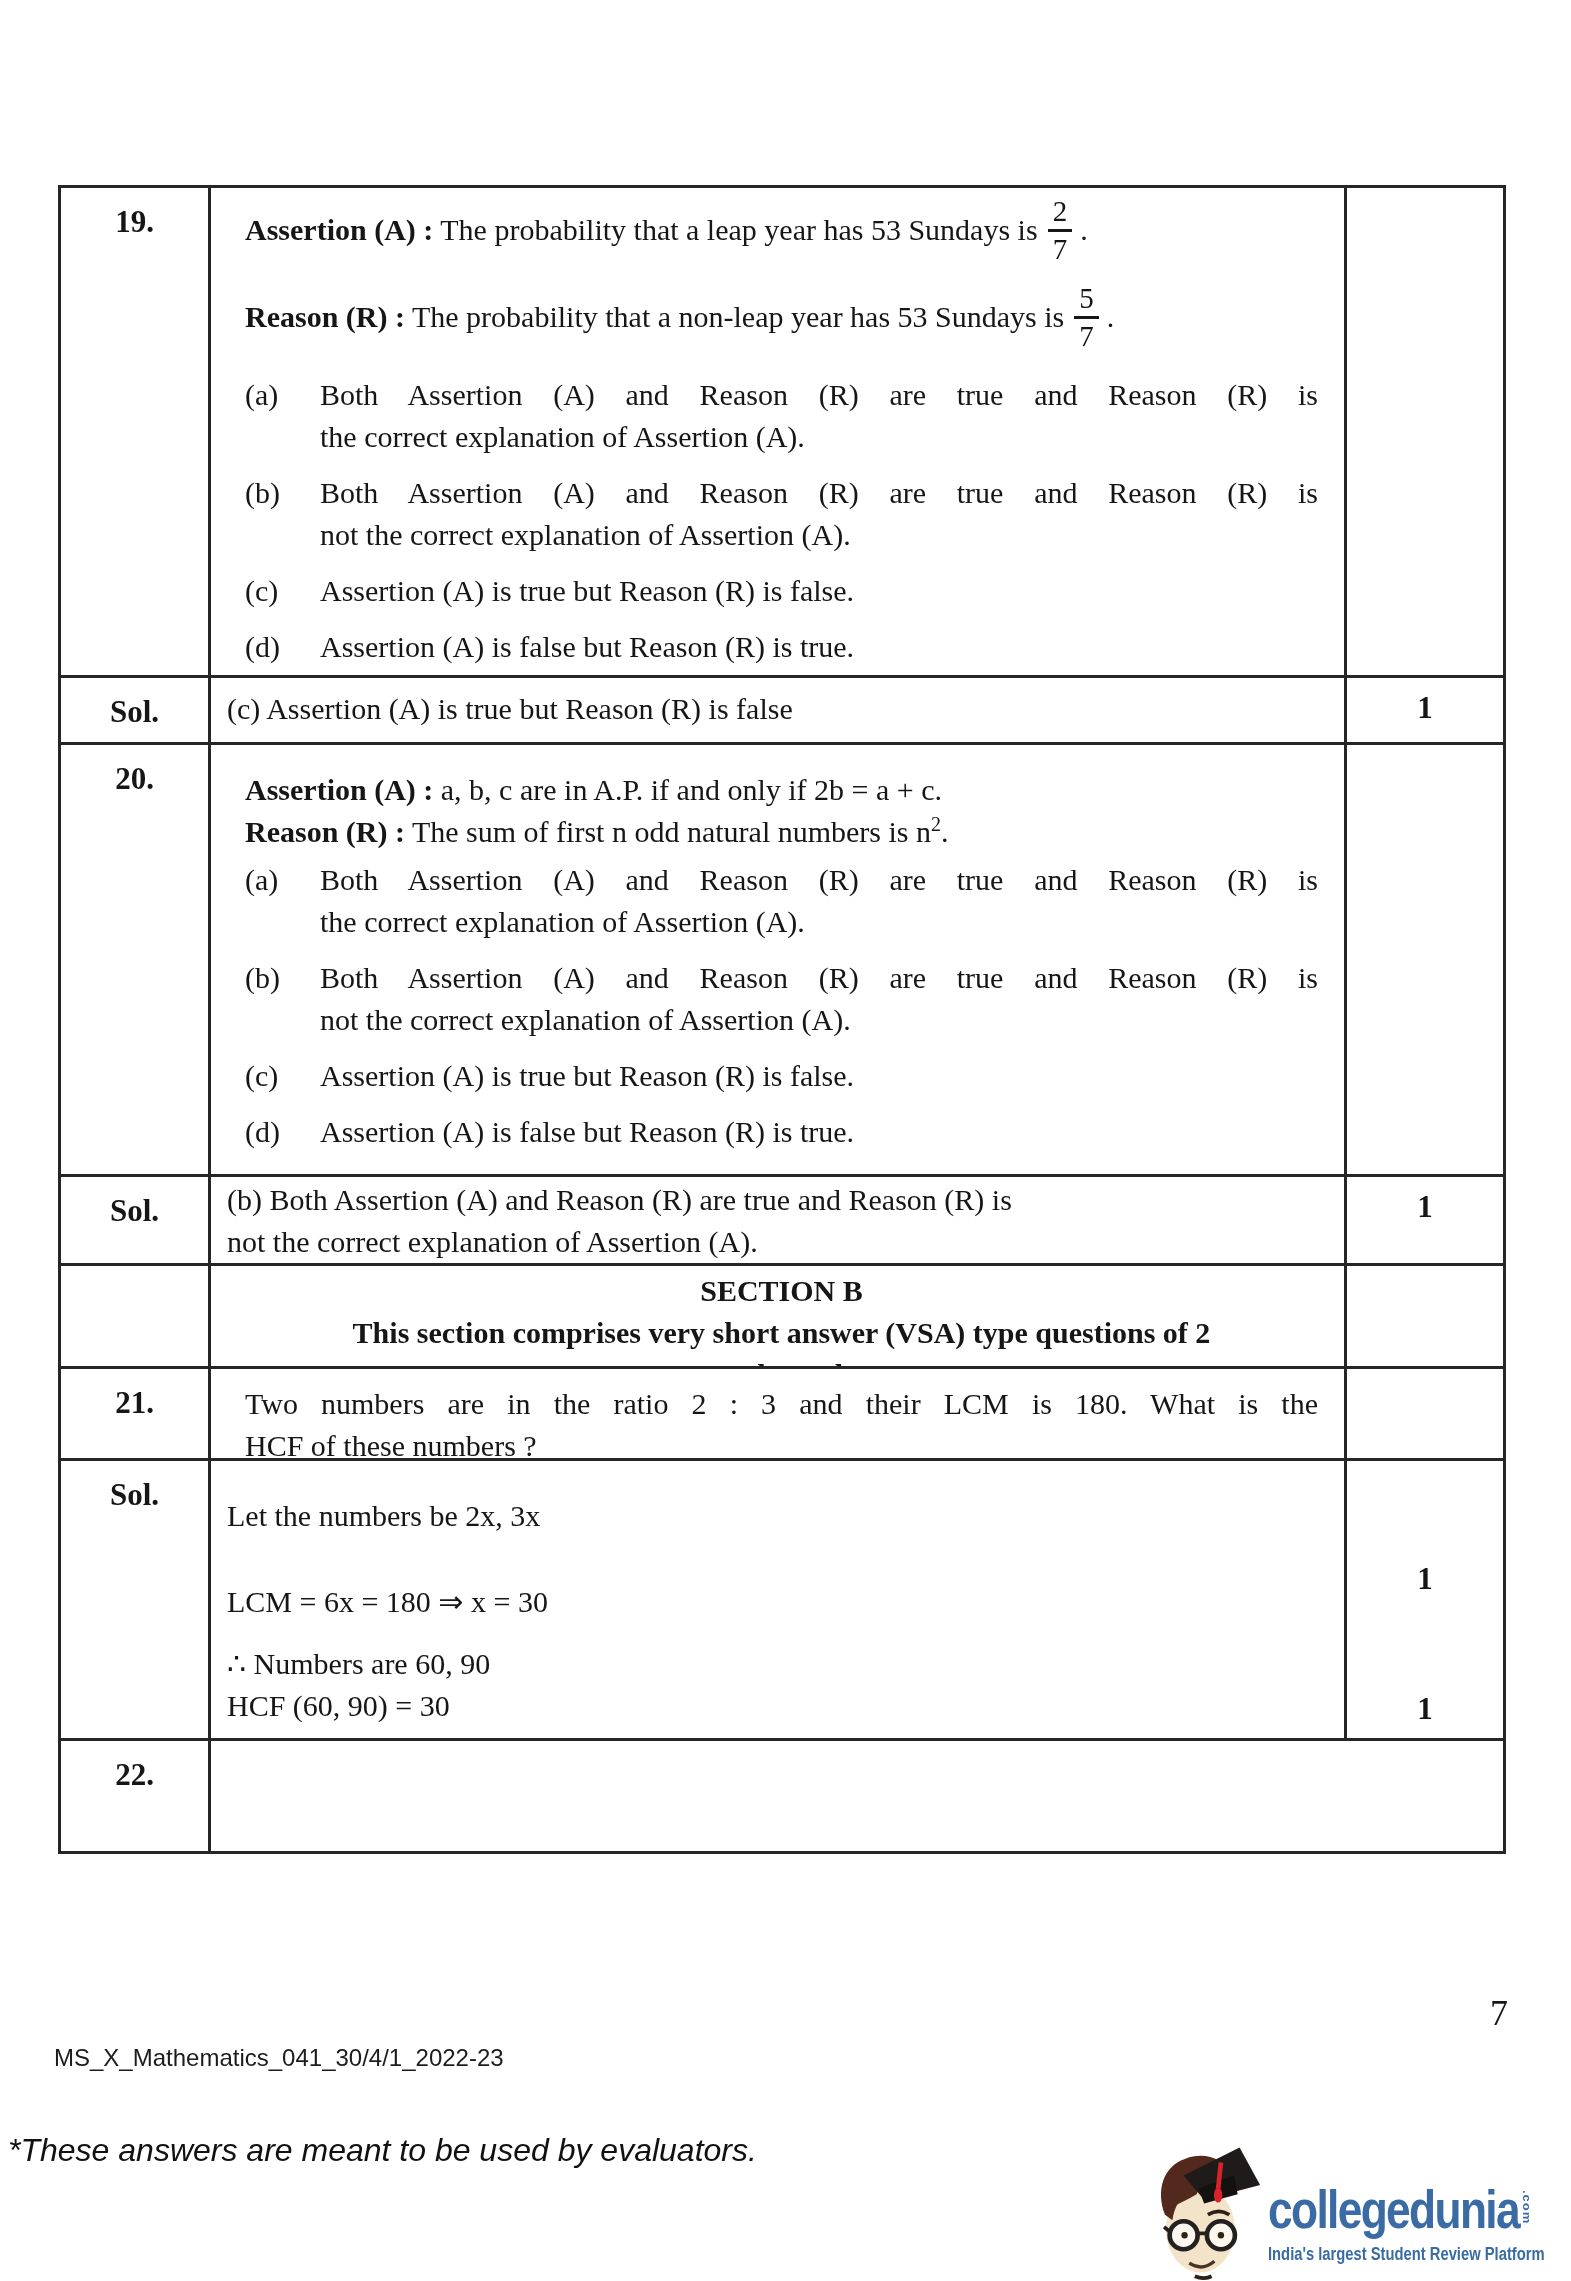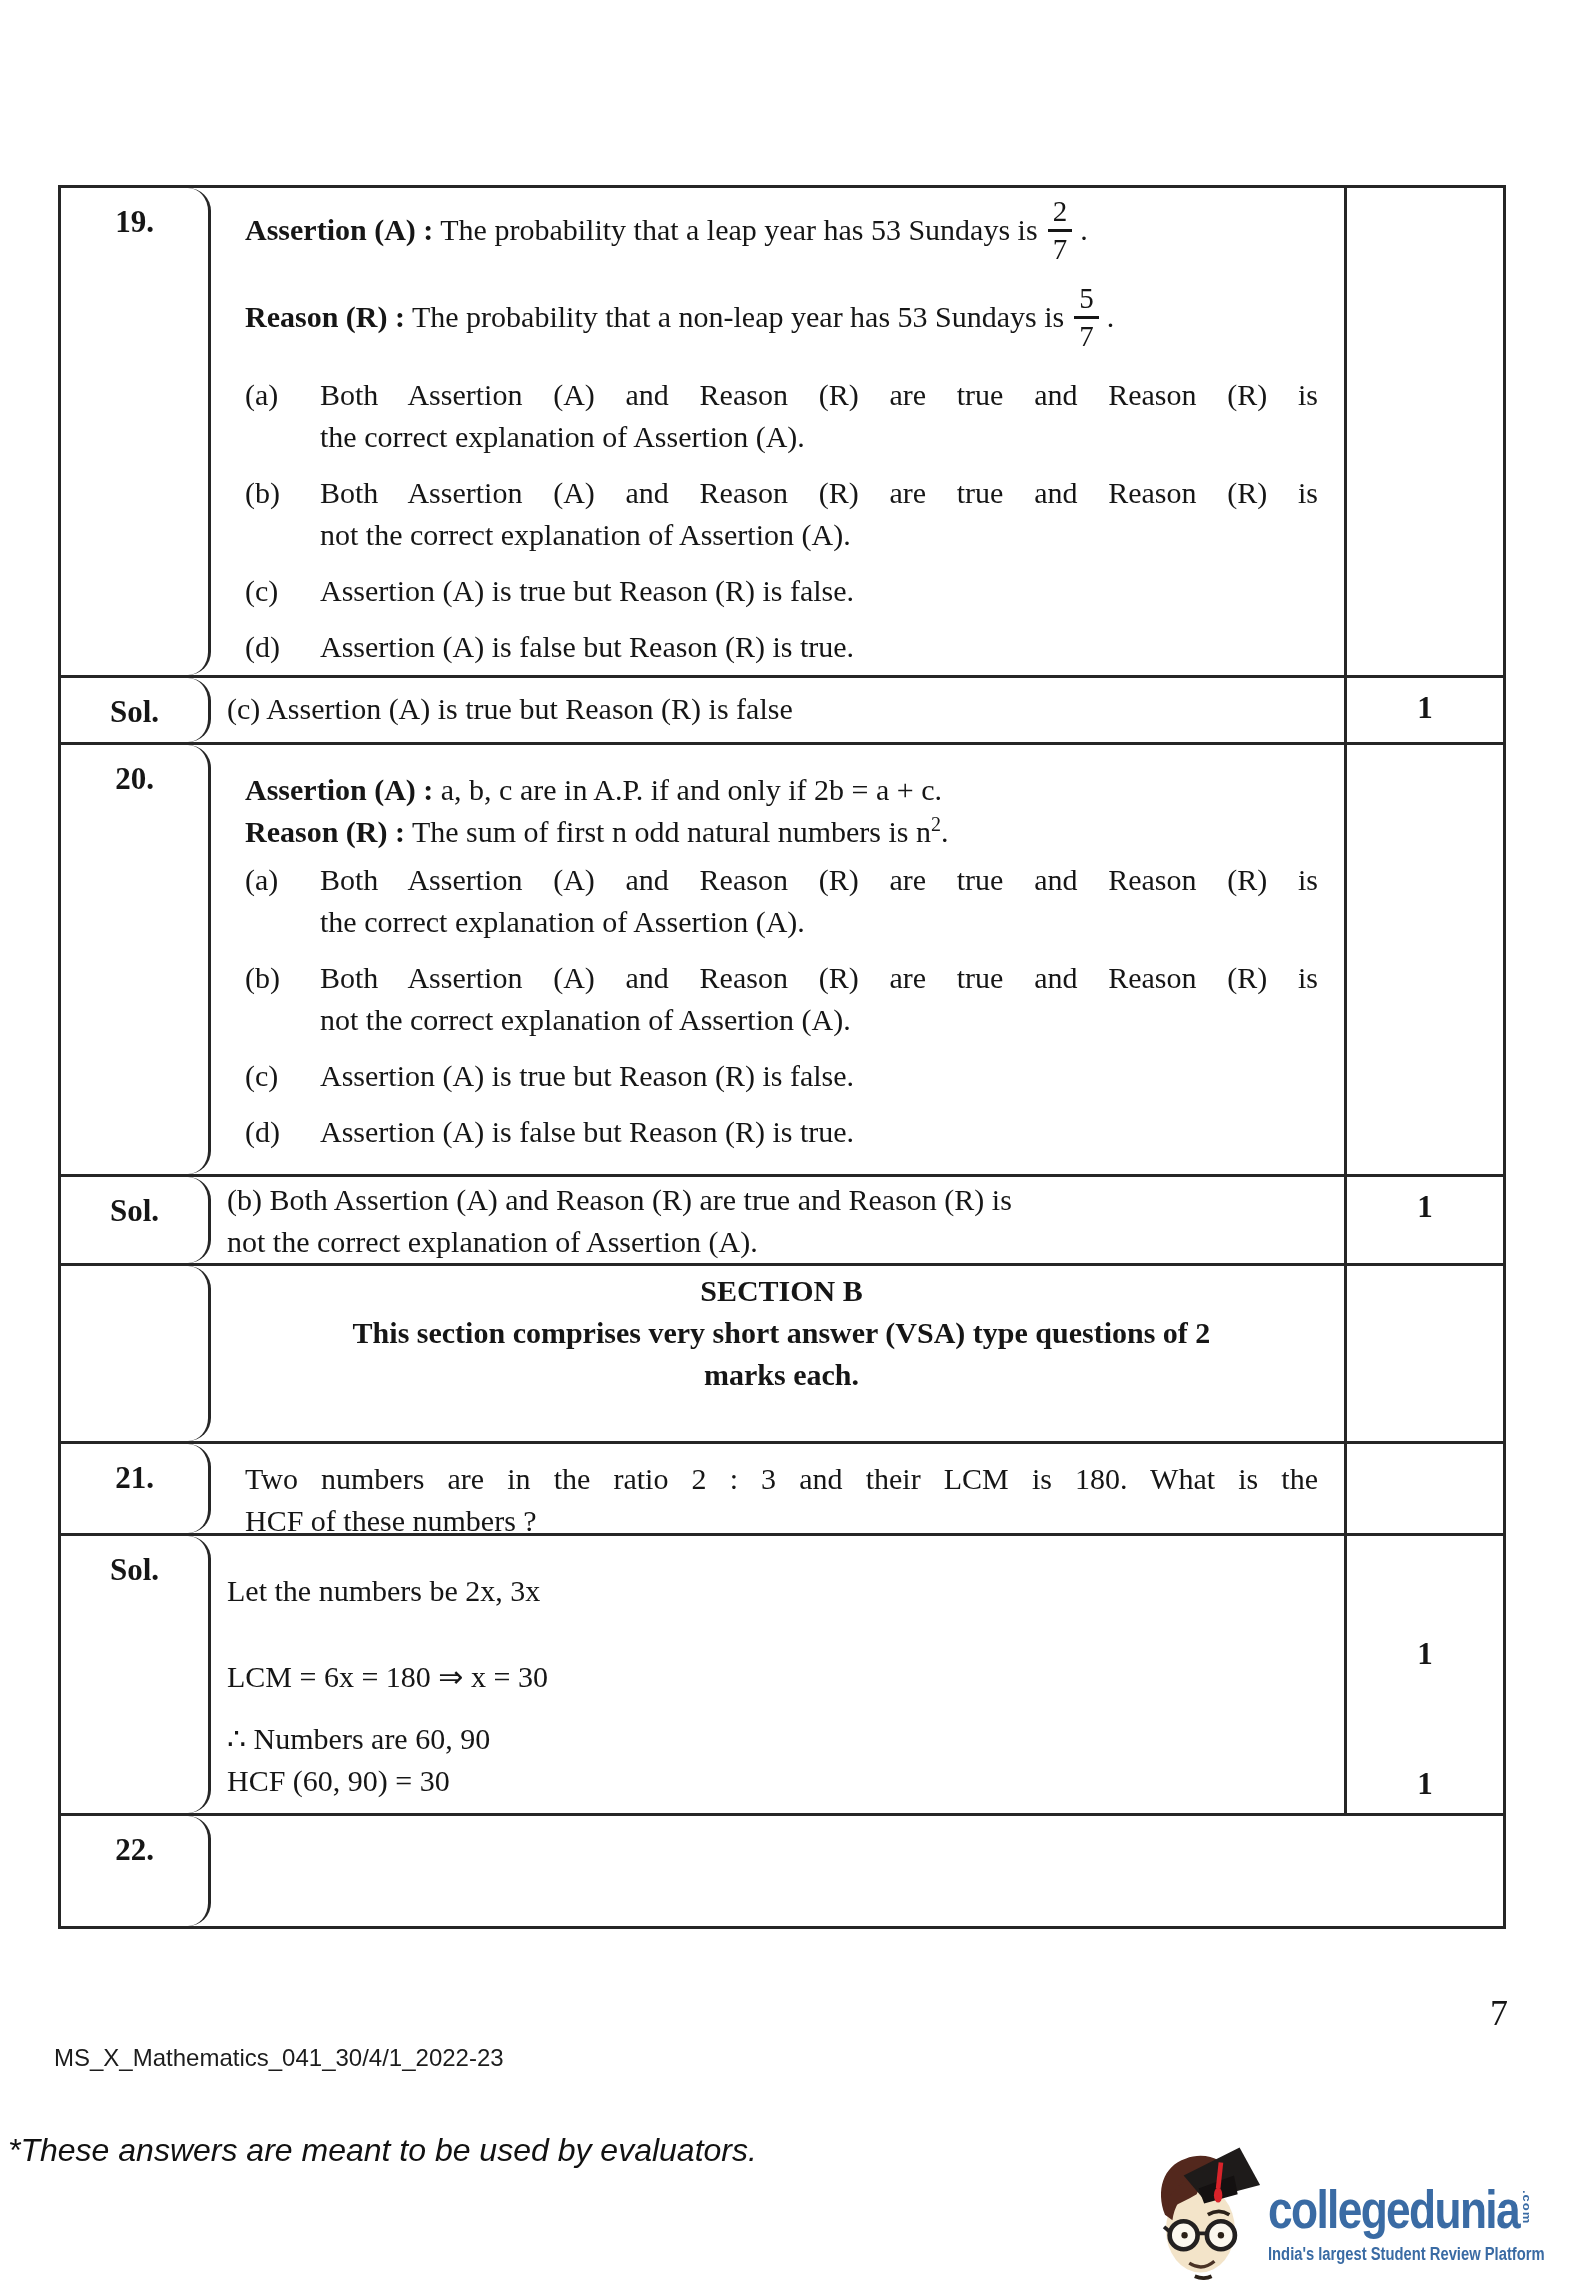--- a/index.html
+++ b/index.html
@@ -10,27 +10,27 @@
   
   .mstable {
     position:absolute; left:58px; top:185px; width:1448px;
     border:3px solid #262626; box-sizing:border-box; background:#fff;
   }
   .row { display:flex; border-bottom:3px solid #262626; box-sizing:border-box; }
   .row:last-child { border-bottom:none; }
   .cell { box-sizing:border-box; position:relative; overflow:hidden; }
   .c-num {
     width:150px; flex:none; border-right:3px solid #262626;
-    text-align:center; padding-top:14px; font-weight:bold; font-size:31px; line-height:40px;border-radius:23px;
+    text-align:center; padding-top:14px; font-weight:bold; font-size:31px; line-height:40px;
   }
   .c-main { flex:1 1 auto; border-right:3px solid #262626; padding:0 26px 0 34px; font-size:30px; line-height:42px; }
   .sol-main { padding-left:16px; }
   .c-marks { width:156px; flex:none; text-align:center; font-size:31px; font-weight:bold; padding-top:12px; }
   .h-q19 { height:490px; } .h-sol19 { height:67px; } .h-q20 { height:432px; }
-  .h-sol20 { height:89px; } .h-secb { height:178px; } .h-q21 { height:92px; }
+  .h-sol20 { height:89px; } .h-secb { height:103px; } .h-q21 { height:92px; }
   .h-sol21 { height:280px; } .h-q22 { height:110px; }
   .b { font-weight:bold; }
   .center { text-align:center; }
   .l { display:block; }
   .jline { text-align:justify; text-align-last:justify; }
   
   .opt { display:flex; margin-bottom:14px; }
   .opt-label { width:75px; flex:none; }
   .opt-text { flex:1 1 auto; display:block; }
   

